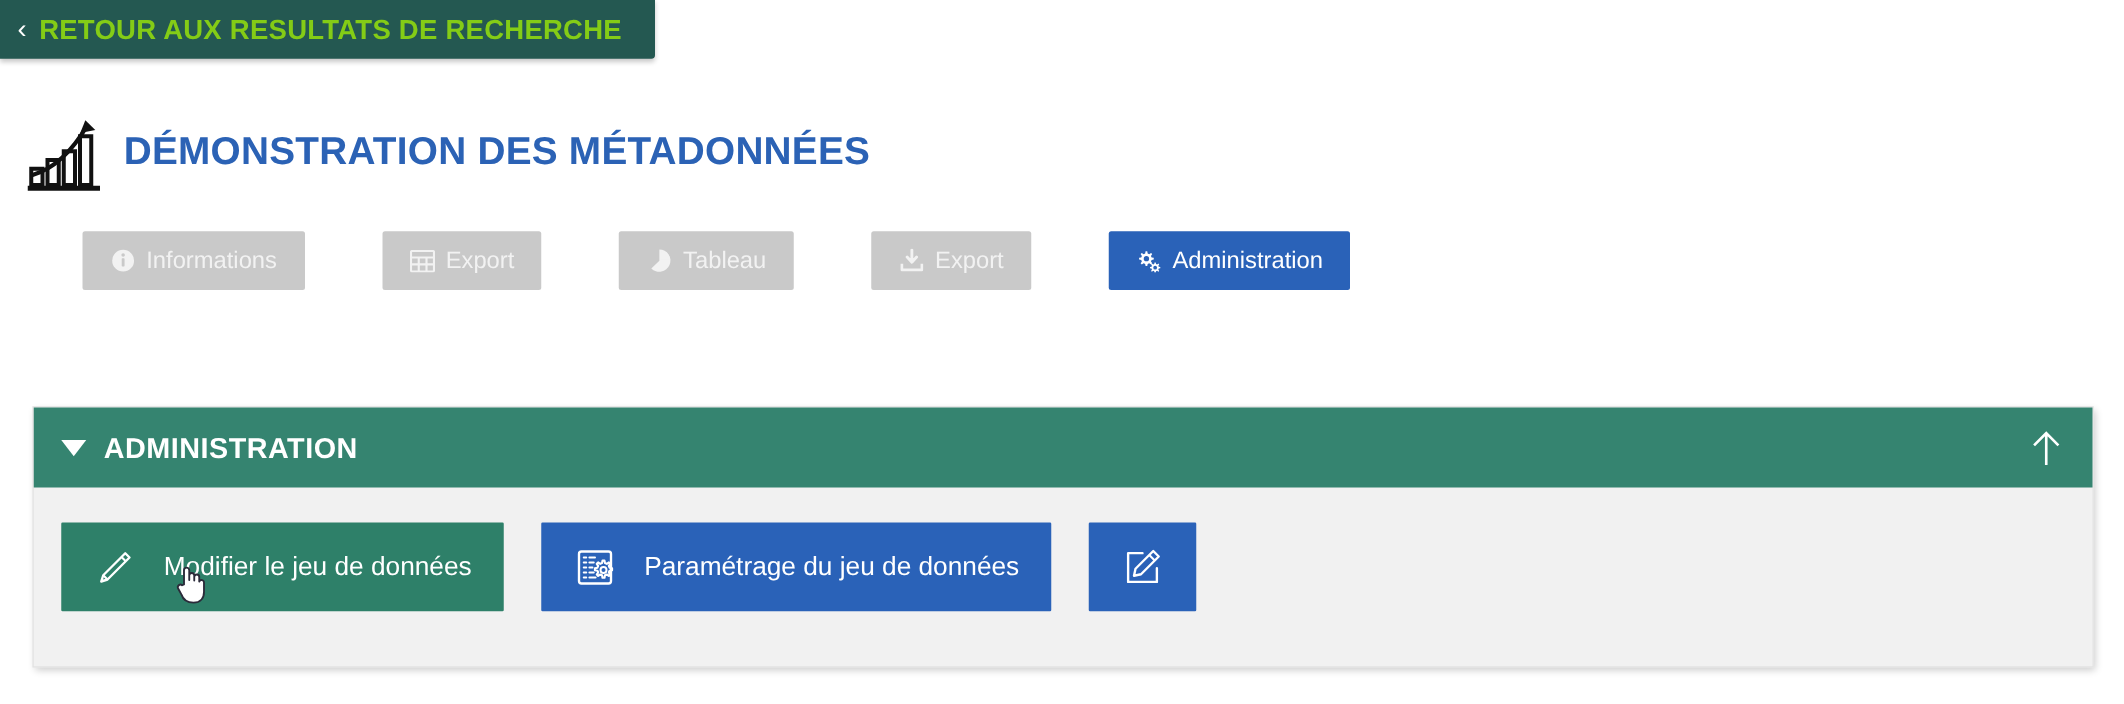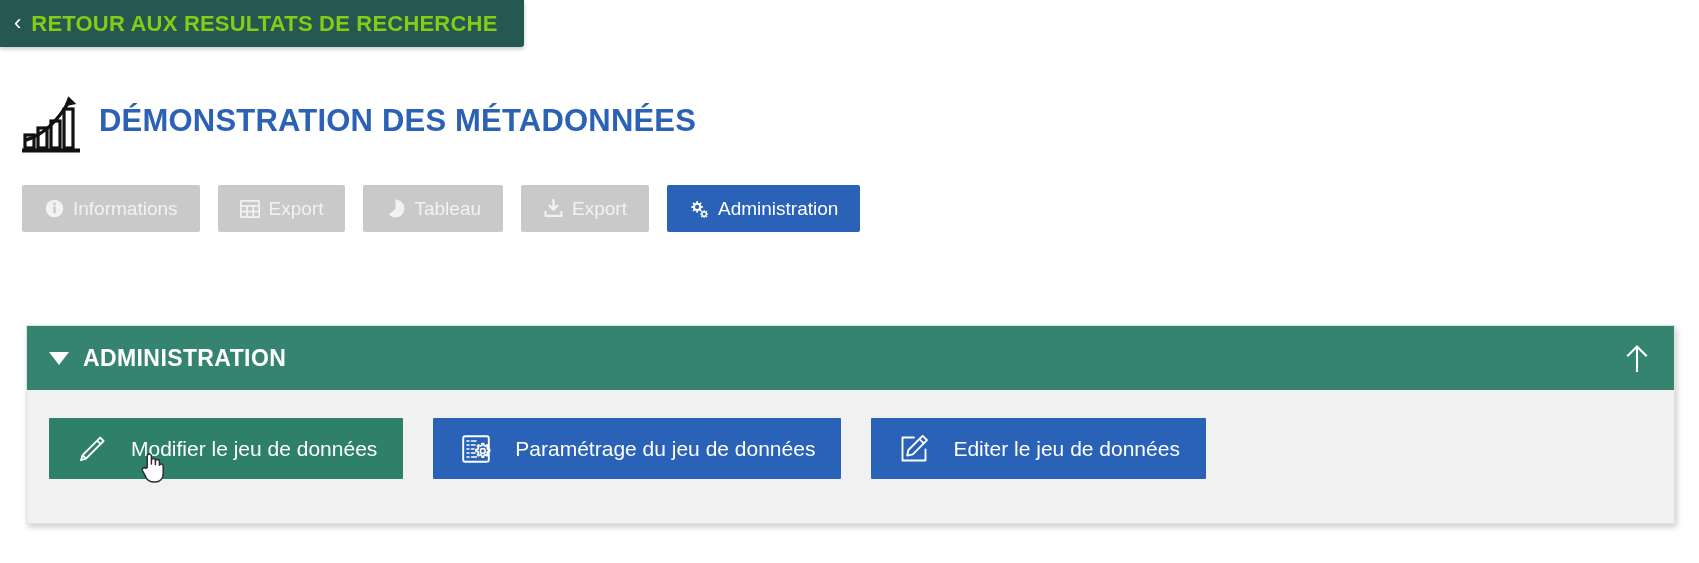--- a/index.html
+++ b/index.html
@@ -86,20 +86,21 @@
     align-items: center;
     justify-content: center;
     gap: 9px;
     background: #c9c9c9;
     color: #f2f2f2;
     font-size: 19px;
     border-radius: 2px;
     cursor: pointer;
     white-space: nowrap;
     user-select: none;
+    margin-left: 44px;
   }
   .tab.active {
     background: #2a62b8;
     color: #ffffff;
   }
   .tab .tab-icon {
     display: inline-flex;
     align-items: center;
     justify-content: center;
     width: 20px;
@@ -152,21 +153,21 @@
     cursor: pointer;
   }
 
   .panel-body {
     padding: 28px 22px 44px 22px;
     display: flex;
     align-items: center;
     gap: 30px;
   }
   .action-btn {
-    height: 61px;
+    height: 71px;
     padding: 0 26px;
     display: inline-flex;
     align-items: center;
     gap: 22px;
     color: #ffffff;
     font-size: 21px;
     border: none;
     border-radius: 1px;
     cursor: pointer;
     white-space: nowrap;
@@ -334,21 +335,20 @@
       </button>
 
       <button class="action-btn blue">
         <span class="btn-icon">
           <svg width="32" height="32" viewBox="0 0 32 32">
             <path d="M27.5 16.5 L27.5 27.5 L4.5 27.5 L4.5 4.5 L16 4.5" fill="none" stroke="#ffffff" stroke-width="1.9" stroke-linecap="round" stroke-linejoin="round"></path>
             <path d="M24.6 2.8 l4.4 4.4 -14.2 14.2 -5.6 1.2 1.2-5.6 z" fill="none" stroke="#ffffff" stroke-width="1.9" stroke-linejoin="round"></path>
             <line x1="21.4" y1="6" x2="25.8" y2="10.4" stroke="#ffffff" stroke-width="1.7"></line>
           </svg>
         </span>
-        <span>Editer le jeu de données</span>
       </button>
 
     </div>
   </section>
 
   <span class="cursor">
     <svg width="26" height="34" viewBox="0 0 26 34">
       <path d="M8.2 17.5 L8.2 6.2 a2.1 2.1 0 0 1 4.2 0 L12.4 14 L12.4 10.4 a2.0 2.0 0 0 1 4.0 0 L16.4 14.4 L16.4 11.6 a2.0 2.0 0 0 1 4.0 0 L20.4 15.2 a2.0 2.0 0 0 1 3.8 0.9 L24.2 23.5 c0 5.2 -3.1 8.6 -8.4 8.6 c-5.3 0 -8.4 -2.6 -9.6 -6.4 L3.4 20.6 a2.1 2.1 0 0 1 3.3 -2.4 z" fill="#ffffff" stroke="#2b2b3a" stroke-width="1.5" stroke-linejoin="round"></path>
     </svg>
   </span>

